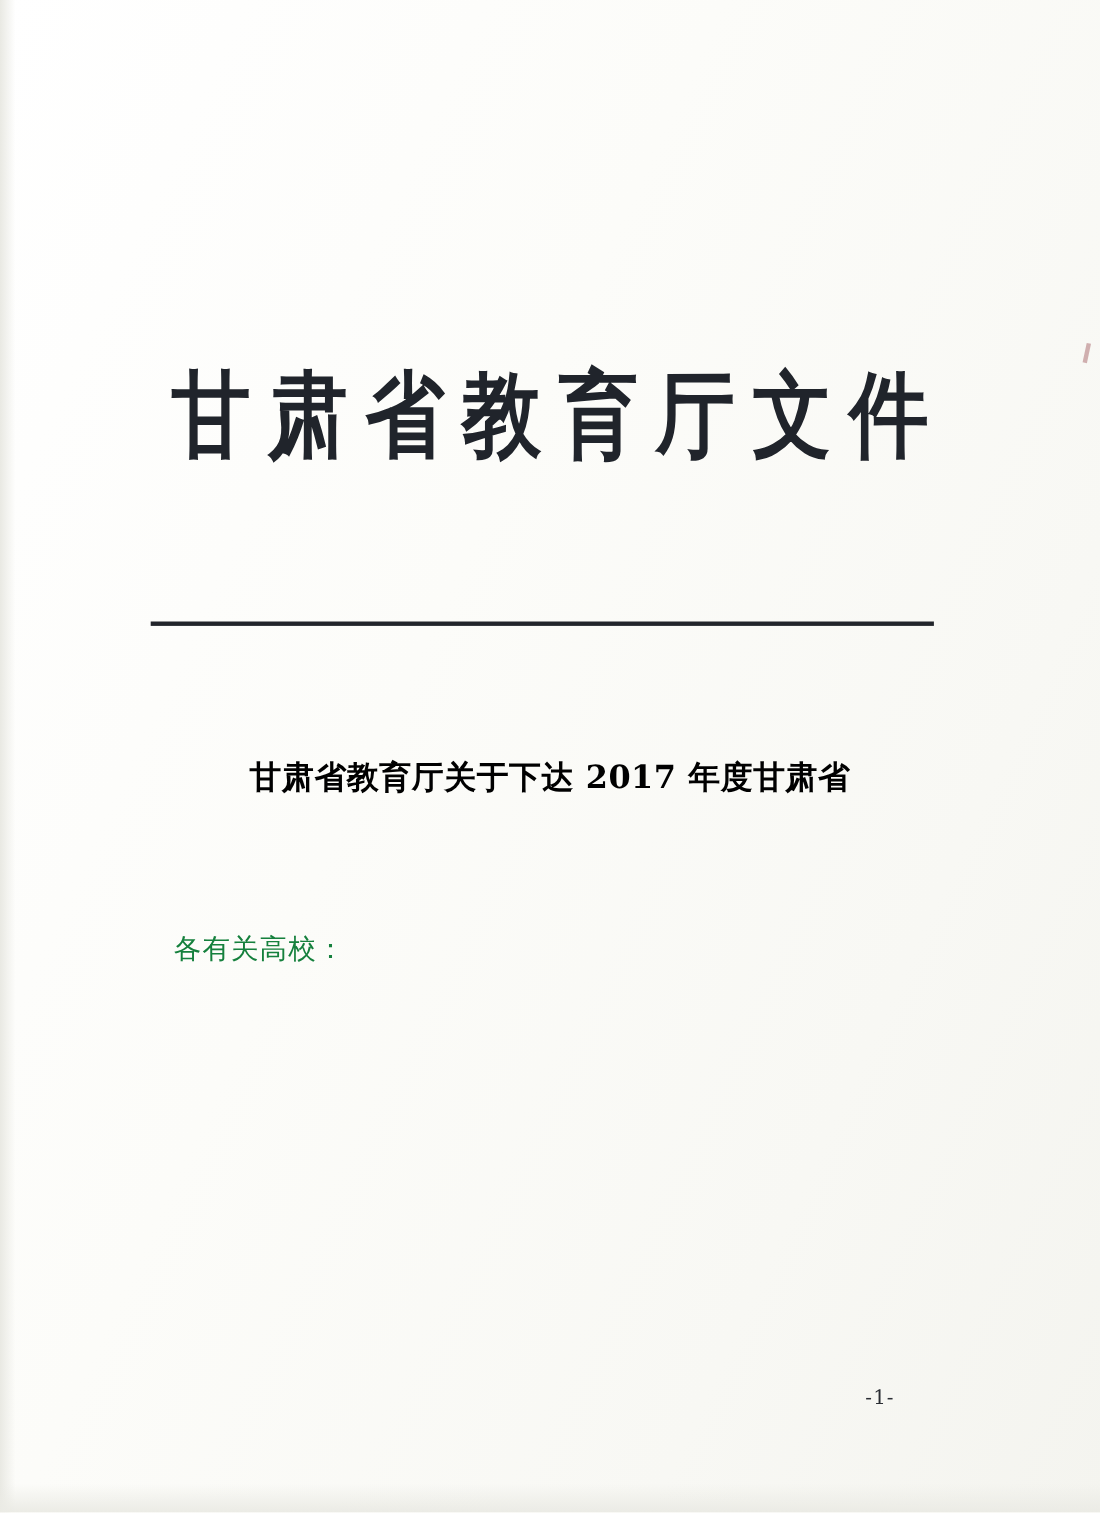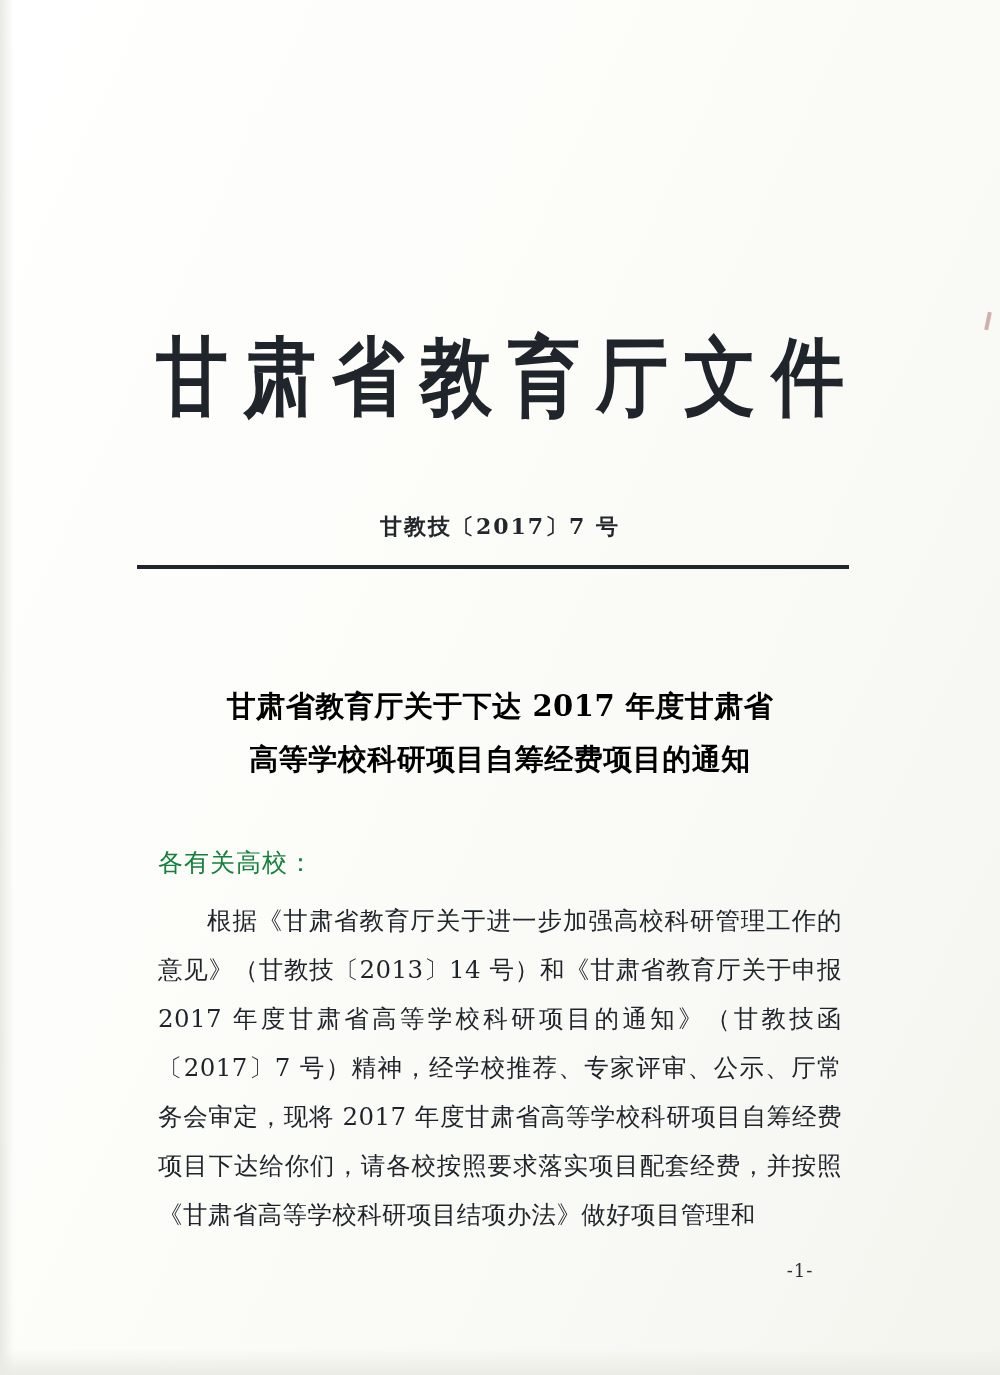--- a/index.html
+++ b/index.html
@@ -155,30 +155,25 @@
 <div class="page">
   <div class="paper-tint"></div>
   <div class="scan-edge-left"></div>
   <div class="scan-edge-bottom"></div>
   <div class="margin-mark"></div>
 
   <div class="content">
 
     <div class="masthead">甘肃省教育厅文件</div>
 
-    <div class="doc-number">甘教技〔2017〕7 号</div>
 
     <div class="rule"></div>
 
     <div class="title">
       <span>甘肃省教育厅关于下达 2017 年度甘肃省</span><br>
-      <span>高等学校科研项目自筹经费项目的通知</span>
     </div>
 
     <div class="salutation">各有关高校：</div>
 
-    <div class="body-text">
-      <span class="indent">根据《甘肃省教育厅关于进一步加强高校科研管理工作的意见》（甘教技〔2013〕14 号）和《甘肃省教育厅关于申报 2017 年度甘肃省高等学校科研项目的通知》（甘教技函〔2017〕7 号）精神，经学校推荐、专家评审、公示、厅常务会审定，现将 2017 年度甘肃省高等学校科研项目自筹经费项目下达给你们，请各校按照要求落实项目配套经费，并按照《甘肃省高等学校科研项目结项办法》做好项目管理和</span>
-    </div>
 
     <div class="page-number">-1-</div>
   </div>
 </div>
 
 </body></html>

